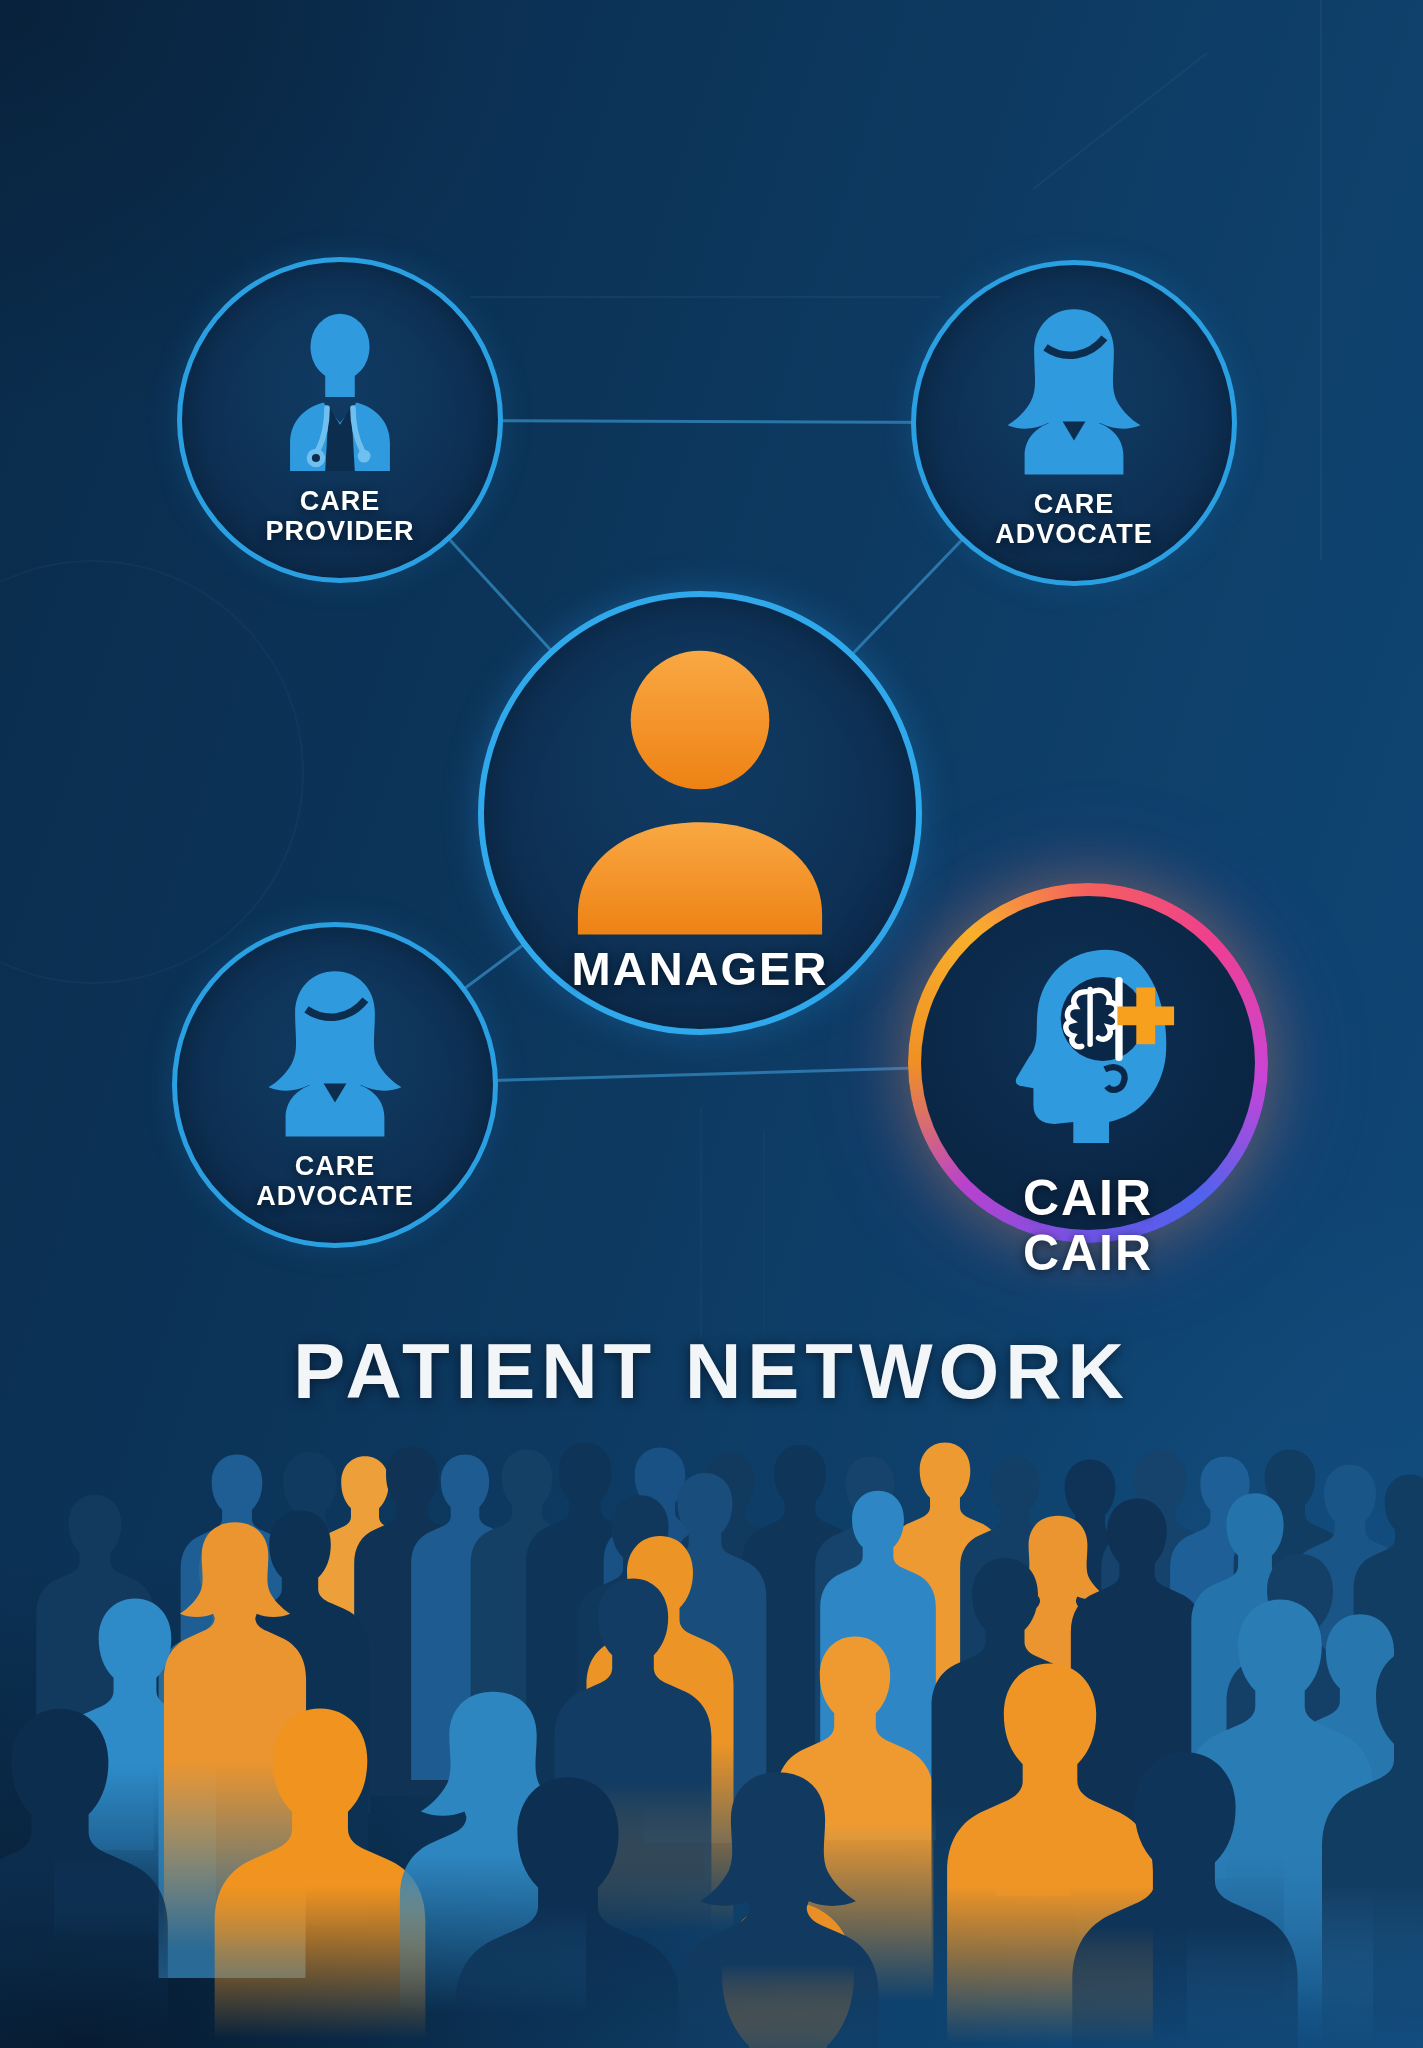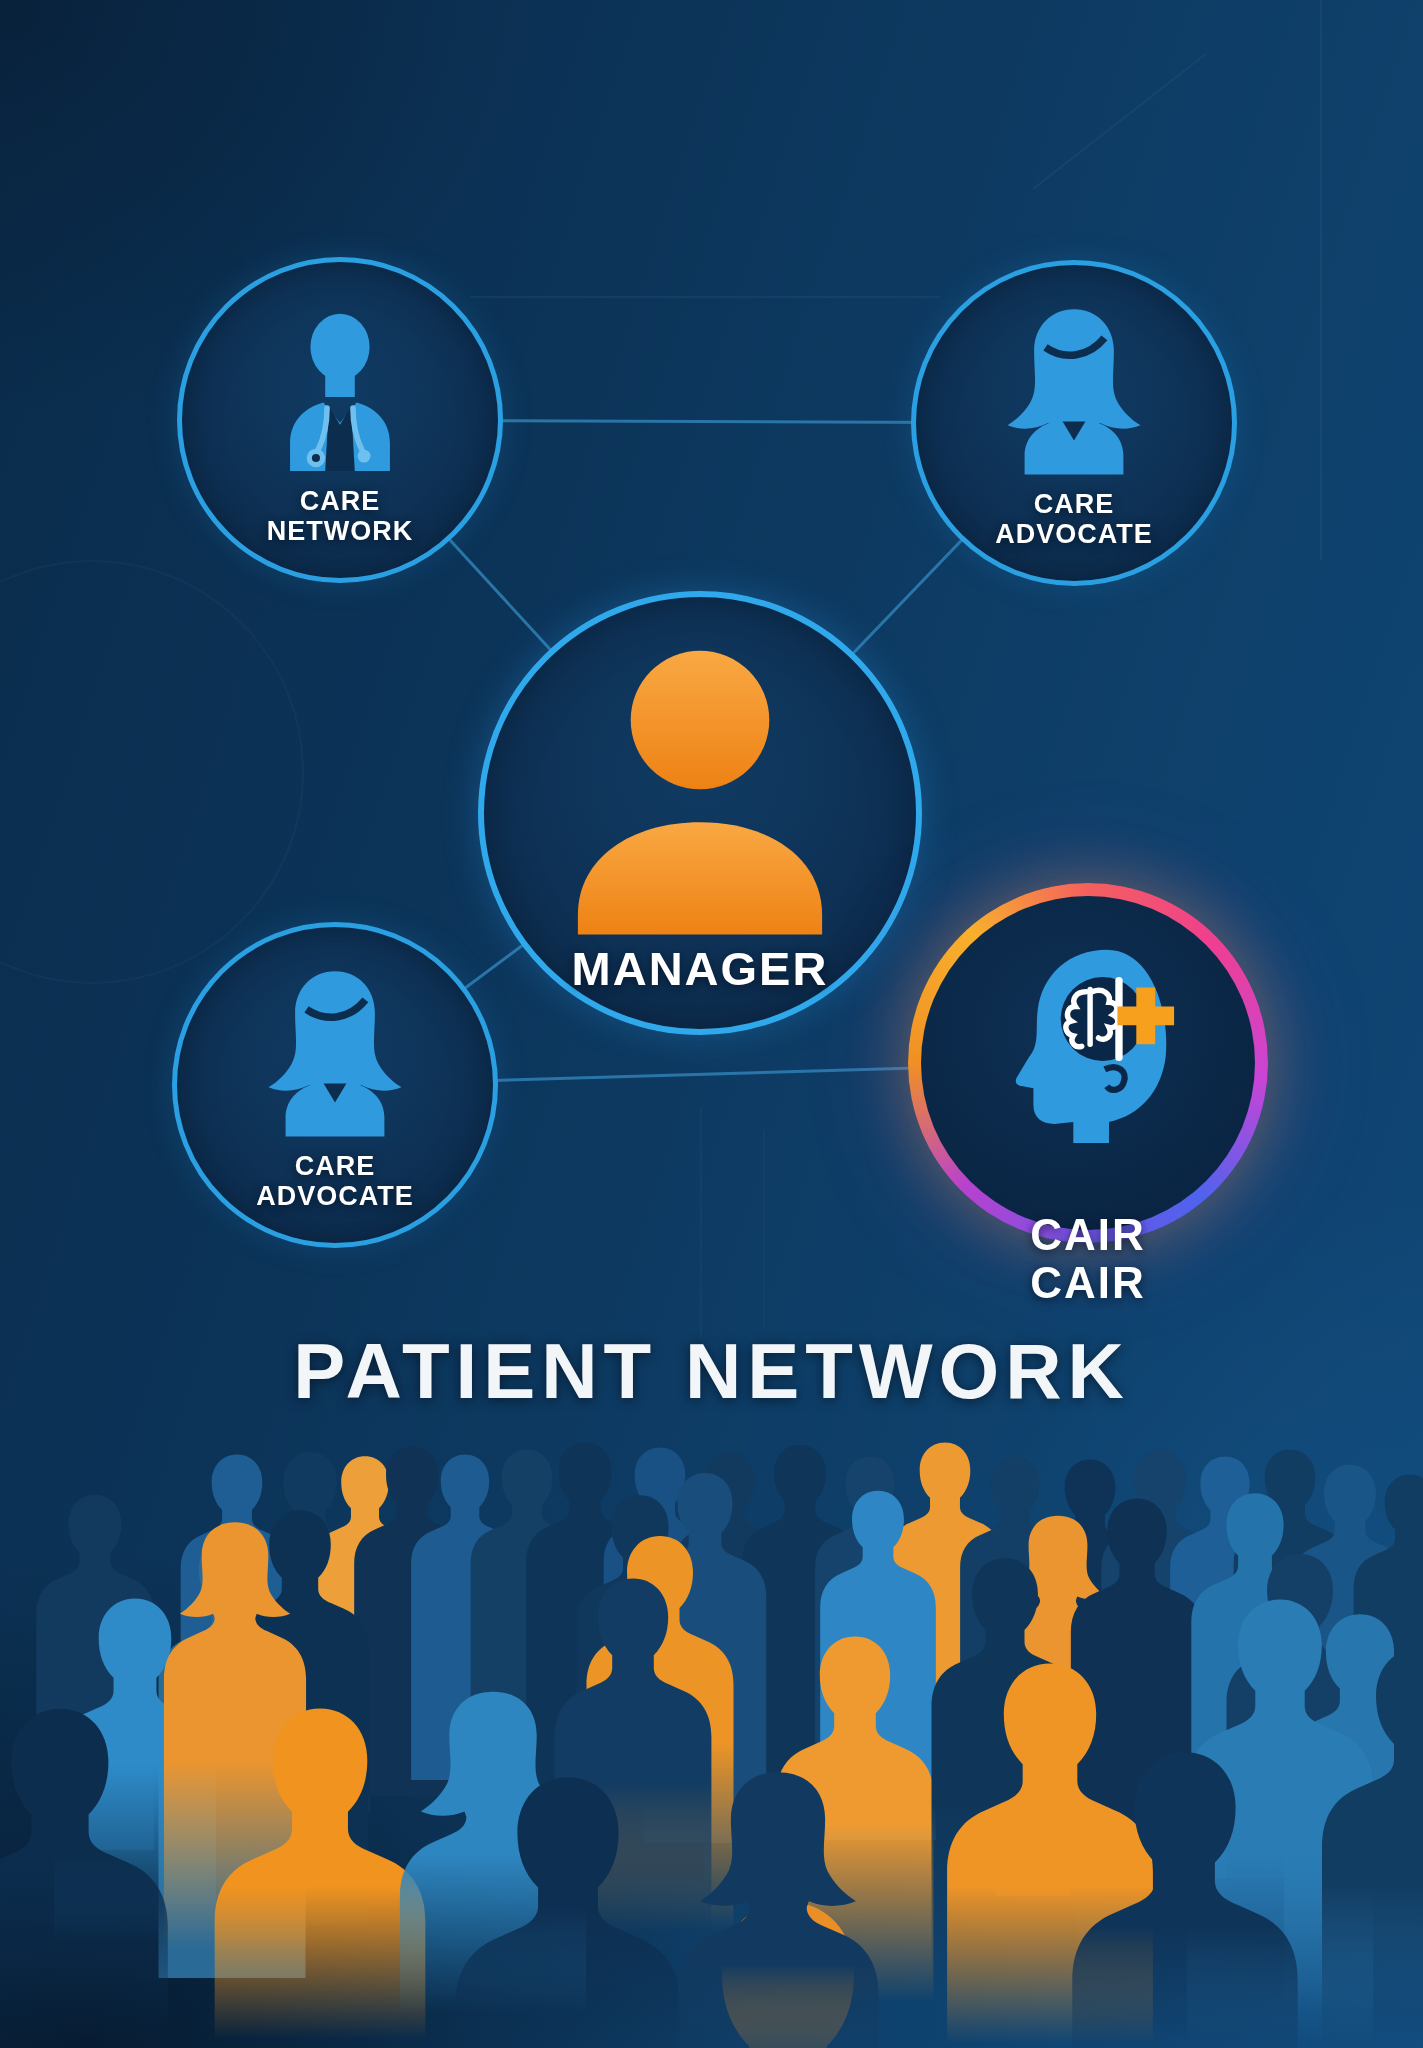--- a/index.html
+++ b/index.html
@@ -31,21 +31,21 @@
   .small-label{font-size:27px;top:230px;}
   .node-patient{left:478px;top:591px;width:444px;height:444px;}
   .node-patient .circle{border-width:6px;border-color:#2fa9ec;box-shadow:0 0 36px rgba(40,150,225,.3), inset 0 0 40px rgba(8,22,42,.55);}
   .patient-label{font-size:47px;top:352px;letter-spacing:2px;}
   .node-cair{left:908px;top:883px;width:360px;height:360px;}
   .cair-ring{position:absolute;inset:0;border-radius:50%;
     background:conic-gradient(from 0deg,#f4605e 0deg,#ef3f8f 45deg,#c944d6 95deg,#4e63ee 140deg,#6f55e6 180deg,#b941cf 225deg,#f09024 270deg,#f8b02c 318deg,#f4605e 360deg);
     box-shadow:0 0 55px 6px rgba(243,150,60,.30), 0 0 95px 18px rgba(160,80,220,.16);}
   .cair-inner{position:absolute;inset:13px;border-radius:50%;
     background:radial-gradient(circle at 45% 40%, #0e3155 0%, #0a2442 78%);}
-  .cair-label{font-size:44px;top:288px;letter-spacing:2px;margin-top:40px;}
+  .cair-label{font-size:50px;top:288px;letter-spacing:2px;}
   .title{position:absolute;top:1326px;left:0;width:100%;text-align:center;
     font-size:78px;font-weight:700;letter-spacing:6px;color:#f3f6f9;
     text-shadow:0 2px 12px rgba(3,10,22,.6);}
   .crowd{position:absolute;left:0;top:1400px;width:1423px;height:648px;}
 </style>
 </head>
 <body>
 
 <div class="stage">
 
@@ -76,21 +76,21 @@
       <g stroke="#6fc0ee" stroke-width="3" fill="none" stroke-linecap="round">
         <path d="M43,60 C43,70 41,77 38,83"></path>
         <path d="M57,60 C57,70 59,77 62,83"></path>
       </g>
       <circle cx="37" cy="87" r="5" fill="#6fc0ee"></circle>
       <circle cx="37" cy="87" r="2.2" fill="#0d2d4f"></circle>
       <circle cx="63" cy="86" r="3.5" fill="#6fc0ee"></circle>
     </svg>
     <div class="node-label small-label">
       <span>CARE</span>
-      <span>NETWORK</span>
+      <span>PROVIDER</span>
     </div>
   </div>
 
   <div class="node node-care-manager">
     <div class="circle"></div>
     <svg class="node-icon" style="top:36px;" width="190" height="190" viewBox="0 0 100 100">
       <g fill="#2f9ade">
         <path d="M50,7 C38,7 29,16 29,29 C29,41 31,49 27,56 C24,61 20,65 15,68 C22,71 30,70 36,67 L64,67 C70,70 78,71 85,68 C80,65 76,61 73,56 C69,49 71,41 71,29 C71,16 62,7 50,7 Z"></path>
         <path d="M44,58 h12 v8 h-12 z"></path>
         <path d="M24,94 L24,84 C24,75 30,69 39,66 L46,64 L50,70 L54,64 L61,66 C70,69 76,75 76,84 L76,94 Z"></path>

